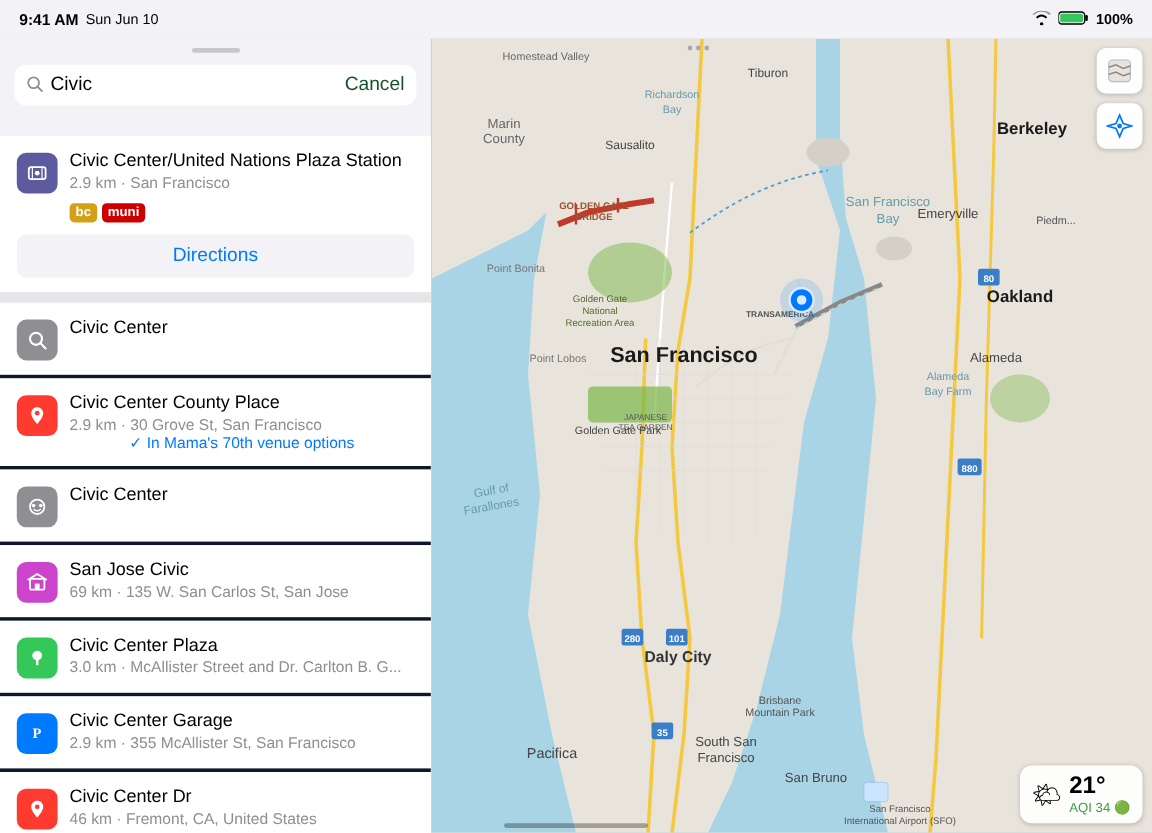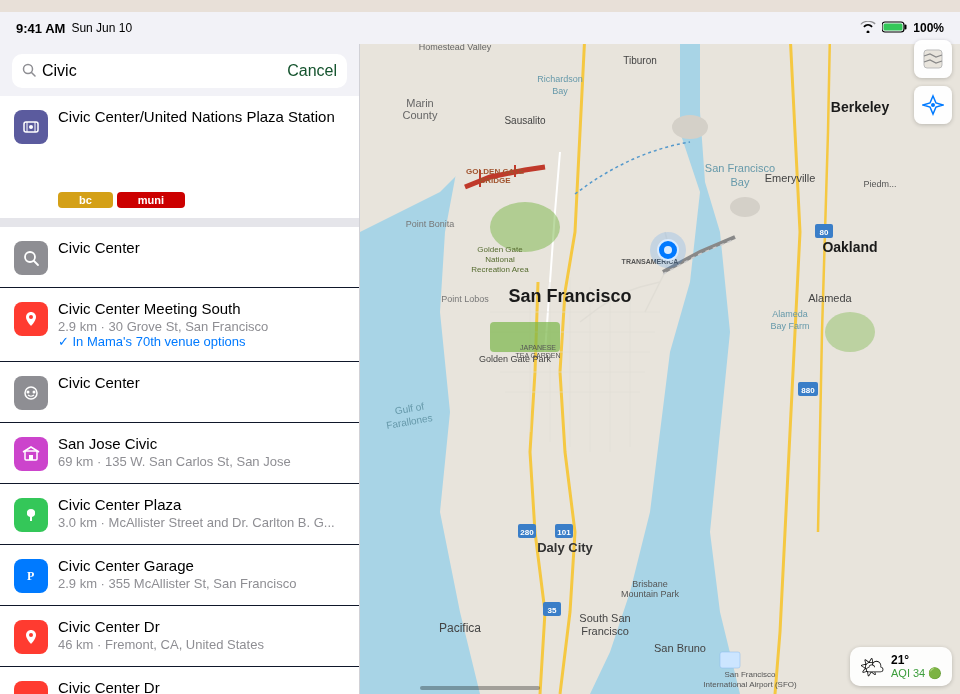--- a/index.html
+++ b/index.html
@@ -8,21 +8,21 @@
       height: 694px;
       overflow: hidden;
       font-family: -apple-system, 'Helvetica Neue', Arial, sans-serif;
       background: #e8e0d8;
       position: relative;
     }
 
     
     .status-bar {
       position: absolute;
-      top: 12px; left: 0; right: 0;
+      top: 0; left: 0; right: 0;
       height: 32px;
       background: #f2f2f7;
       display: flex;
       align-items: center;
       justify-content: space-between;
       padding: 0 16px;
       z-index: 100;
       font-size: 13px;
       font-weight: 600;
       color: #000;
@@ -64,21 +64,21 @@
       background: #c7c7cc;
       border-radius: 2px;
       margin: 8px auto 6px;
       flex-shrink: 0;
     }
 
     
     .search-bar {
       display: flex;
       align-items: center;
-      margin: 4px 12px 8px;
+      margin: 4px 12px 25px;
       background: #fff;
       border-radius: 10px;
       padding: 8px 10px;
       gap: 6px;
       flex-shrink: 0;
     }
     .search-icon-wrap {
       color: #8e8e93;
       font-size: 14px;
     }
@@ -104,21 +104,21 @@
       flex: 1;
       overflow-y: auto;
       background: #fef9c3;
     }
 
     .result-item {
       display: flex;
       align-items: flex-start;
       padding: 12px 14px;
       background: #fff;
-      border-bottom: 1px solid #0f172a;
+      border-bottom: 3px solid #0f172a;
       cursor: pointer;
       gap: 10px;
     }
     .result-item:first-child {
       border-top: none;
     }
 
     .result-icon {
       width: 34px;
       height: 34px;
@@ -147,20 +147,21 @@
     }
     .result-sub {
       font-size: 13px;
       color: #8e8e93;
       white-space: nowrap;
       overflow: hidden;
       text-overflow: ellipsis;
     }
     .result-sub.blue-link {
       color: #007aff;
+      text-align: center;
     }
 
     
     .first-result {
       background: #fff;
       padding: 12px 14px 0;
       border-bottom: 1px solid #e5e5ea;
     }
     .first-result-header {
       display: flex;
@@ -171,25 +172,24 @@
     .transport-badges {
       display: flex;
       gap: 4px;
       margin: 4px 0 10px 44px;
     }
     .transport-badge {
       display: flex;
       align-items: center;
       justify-content: center;
       border-radius: 4px;
-      padding: 2px 21px;
+      padding: 2px 5px;
       font-size: 11px;
       font-weight: 700;
       color: #fff;
-      margin-top: 40px;
     }
     .directions-btn {
       width: 100%;
       background: #f2f2f7;
       border: none;
       border-radius: 8px;
       padding: 9px;
       font-size: 16px;
       color: #007aff;
       cursor: pointer;
@@ -235,21 +235,21 @@
       padding: 6px 10px;
       display: flex;
       align-items: center;
       gap: 6px;
       font-size: 13px;
       font-weight: 500;
       box-shadow: 0 1px 4px rgba(0,0,0,0.2);
       z-index: 200;
     }
     .weather-icon { font-size: 20px; }
-    .weather-temp { font-size: 12px; font-weight: 600; }
+    .weather-temp { font-size: 20px; font-weight: 600; }
     .weather-aqi { font-size: 11px; color: #3c9e3c; }
 
     
     .home-indicator {
       position: absolute;
       bottom: 4px;
       left: 50%;
       transform: translateX(-50%);
       width: 120px;
       height: 4px;
@@ -485,26 +485,28 @@
         <div class="result-icon" style="background:#5b5b9e;">
           <svg width="18" height="18" viewBox="0 0 18 18">
             <rect x="2" y="4" width="14" height="10" rx="2" fill="none" stroke="#fff" stroke-width="1.5"></rect>
             <line x1="5" y1="4" x2="5" y2="14" stroke="#fff" stroke-width="1"></line>
             <line x1="13" y1="4" x2="13" y2="14" stroke="#fff" stroke-width="1"></line>
             <circle cx="9" cy="9" r="2" fill="#fff"></circle>
           </svg>
         </div>
         <div class="result-content">
           <div class="result-name">Civic Center/United Nations Plaza Station</div>
+          <div class="result-sub">2.9 km · San Francisco</div>
         </div>
       </div>
       <div class="transport-badges">
         <div class="transport-badge" style="background:#d4a017;">bc</div>
         <div class="transport-badge" style="background:#cc0000;">muni</div>
       </div>
+      <button class="directions-btn">Directions</button>
     </div>
 
     <div class="separator"></div>
 
     <div class="result-item">
       <div class="result-icon" style="background:#8e8e93;">
         <svg width="18" height="18" viewBox="0 0 18 18">
           <circle cx="8" cy="8" r="5" fill="none" stroke="#fff" stroke-width="1.8"></circle>
           <line x1="12" y1="12" x2="16" y2="16" stroke="#fff" stroke-width="1.8" stroke-linecap="round"></line>
         </svg>
@@ -515,21 +517,21 @@
     </div>
 
     <div class="result-item">
       <div class="result-icon" style="background:#ff3b30;">
         <svg width="18" height="18" viewBox="0 0 18 18">
           <path d="M9 2C6.24 2 4 4.24 4 7c0 3.75 5 9 5 9s5-5.25 5-9c0-2.76-2.24-5-5-5z" fill="#fff"></path>
           <circle cx="9" cy="7" r="2" fill="#ff3b30"></circle>
         </svg>
       </div>
       <div class="result-content">
-        <div class="result-name">Civic Center Meeting South</div>
+        <div class="result-name">Civic Center County Place</div>
         <div class="result-sub">2.9 km · 30 Grove St, San Francisco</div>
         <div class="result-sub blue-link">✓ In Mama's 70th venue options</div>
       </div>
     </div>
 
     <div class="result-item">
       <div class="result-icon" style="background:#8e8e93;">
         <svg width="18" height="18" viewBox="0 0 18 18">
           <circle cx="9" cy="9" r="6" fill="none" stroke="#fff" stroke-width="1.5"></circle>
           <circle cx="6" cy="8" r="1.5" fill="#fff"></circle>

